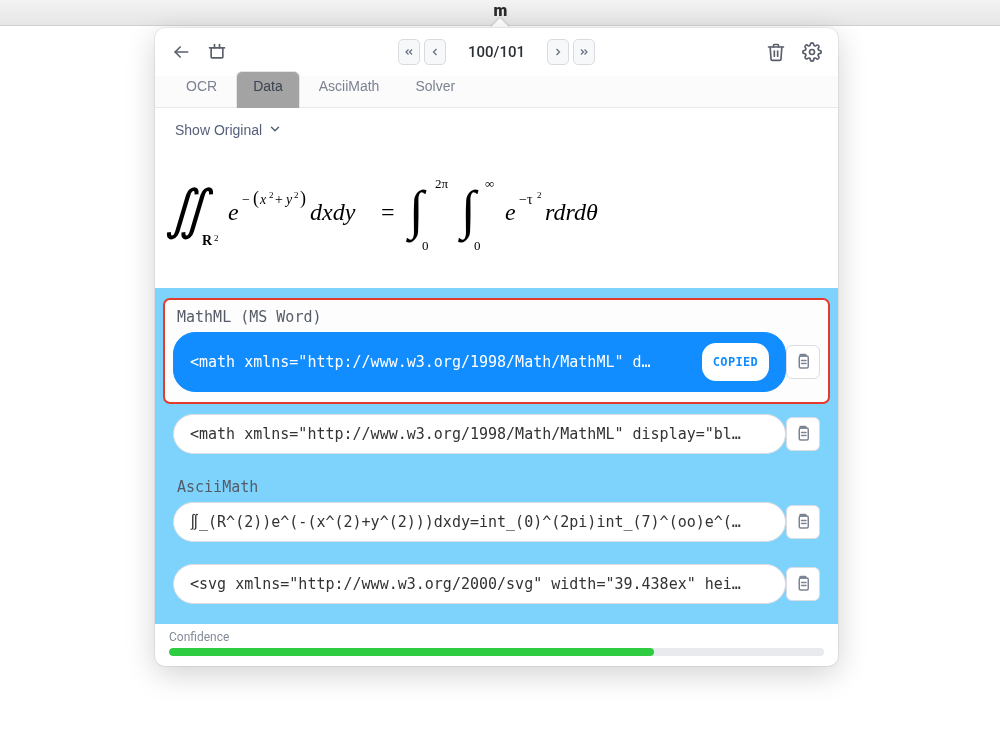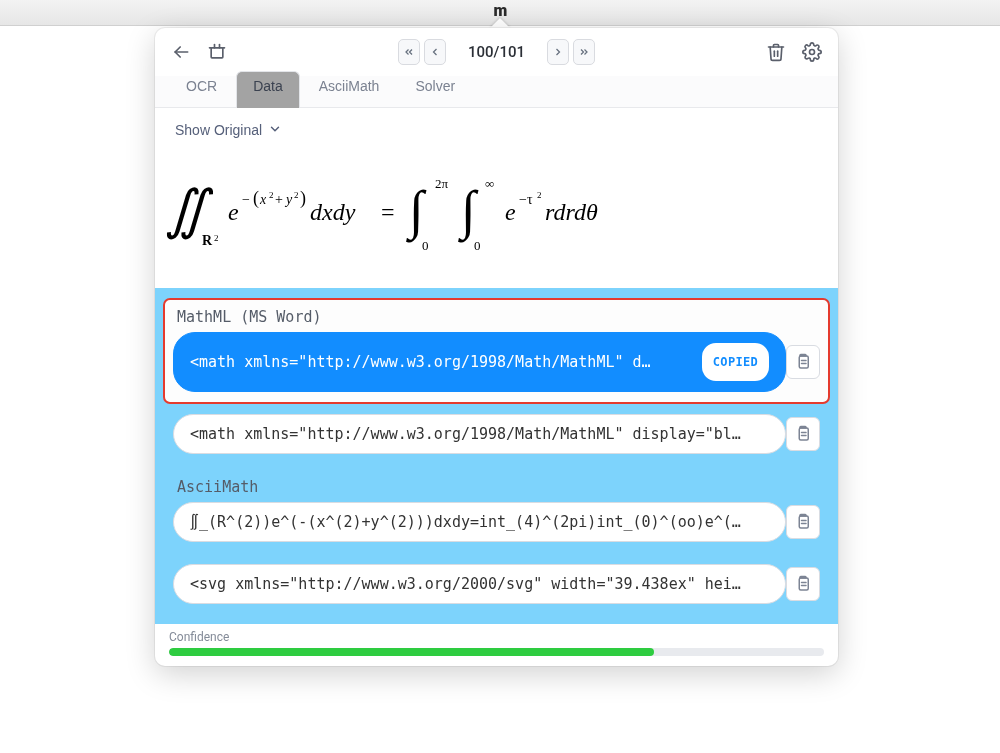--- a/index.html
+++ b/index.html
@@ -398,21 +398,21 @@
               <line x1="10" y1="14" x2="16" y2="14"></line>
             </svg>
         </button>
       </div>
     </div>
 
     <div class="result-block">
       <div class="result-label">AsciiMath</div>
       <div class="result-row">
         <div class="snippet">
-          <span class="snippet-text">∬_(R^(2))e^(-(x^(2)+y^(2)))dxdy=int_(4)^(2pi)int_(0)^(oo)e^(…</span>
+          <span class="snippet-text">∬_(R^(2))e^(-(x^(2)+y^(2)))dxdy=int_(0)^(2pi)int_(7)^(oo)e^(…</span>
         </div>
         <button class="copy-btn">
           <svg width="18" height="18" viewBox="0 0 24 24" fill="none" stroke="currentColor" stroke-width="2" stroke-linecap="round">
               <rect x="7" y="4" width="12" height="16" rx="2"></rect>
               <path d="M15 2H9a1 1 0 0 0-1 1v1h8V3a1 1 0 0 0-1-1z"></path>
               <line x1="10" y1="10" x2="16" y2="10"></line>
               <line x1="10" y1="14" x2="16" y2="14"></line>
             </svg>
         </button>
       </div>

